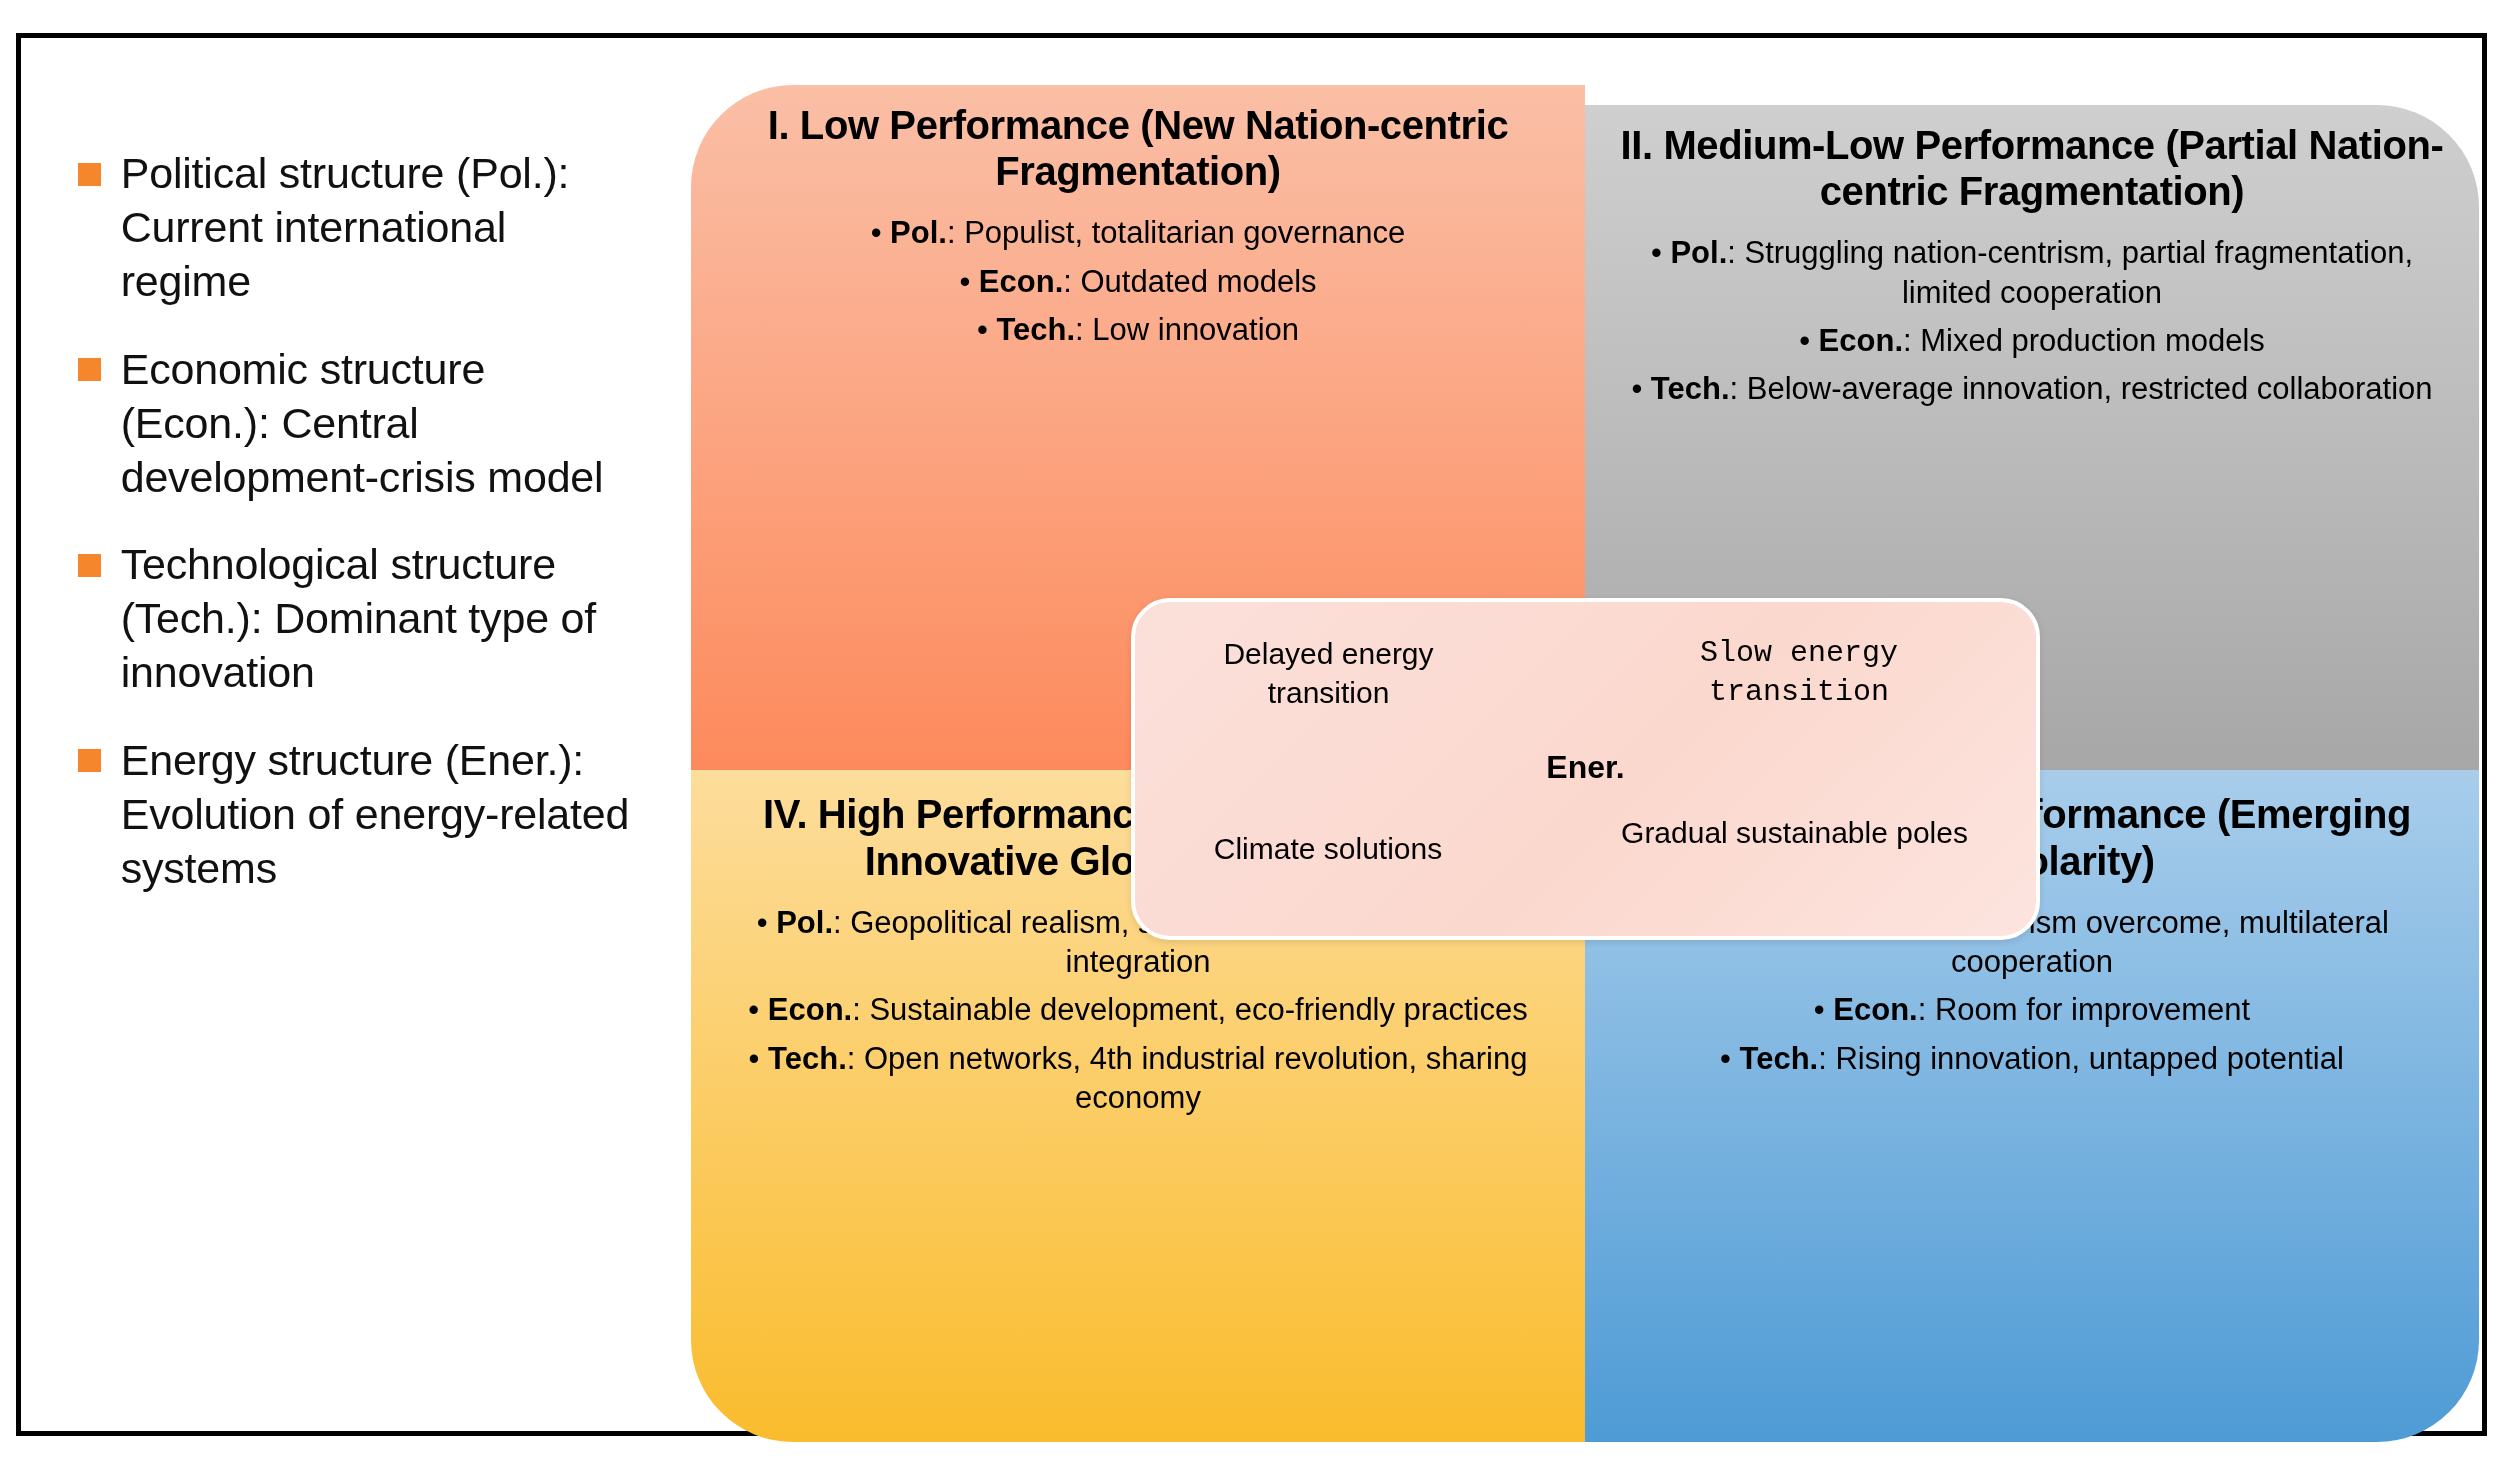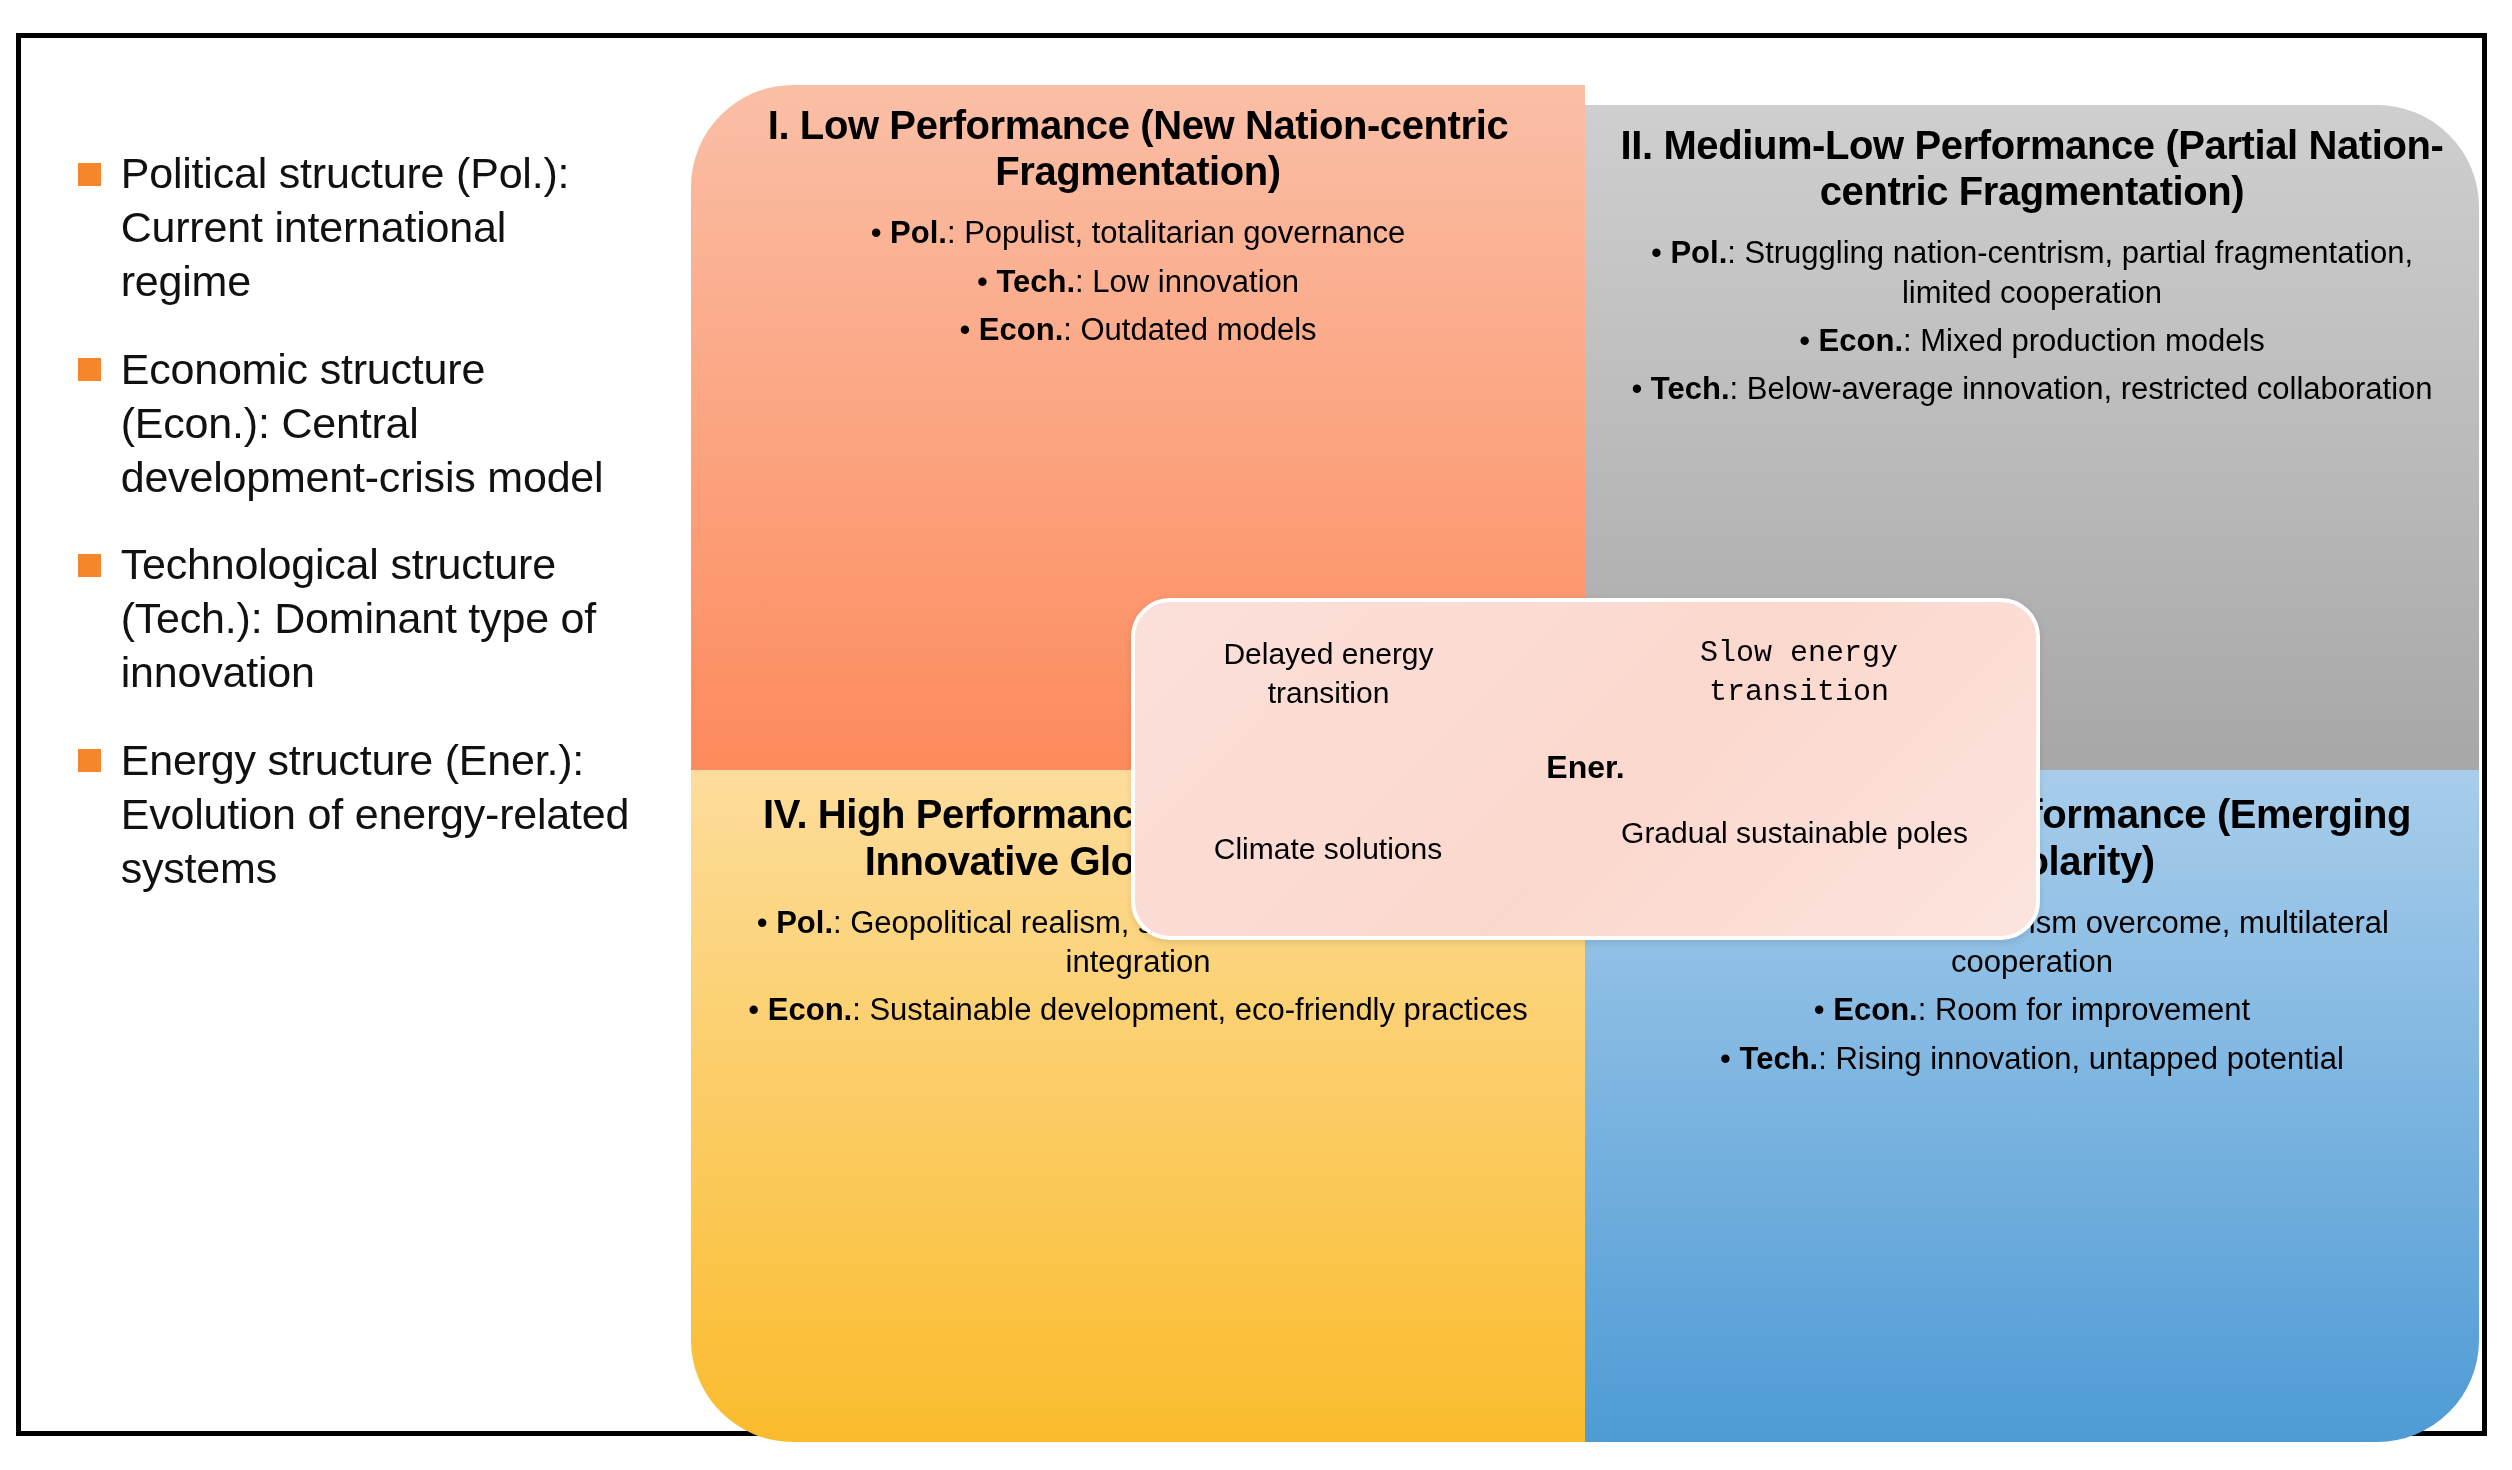--- a/index.html
+++ b/index.html
@@ -196,24 +196,24 @@
 
     <div id="quadrants">
 
       <div class="quad" id="quad-1">
         <div class="quad-title">I. Low Performance (New Nation-centric Fragmentation)</div>
         <div class="quad-lines">
           <div class="quad-line">
             •&nbsp;<span class="lbl">Pol.</span><span>: Populist, totalitarian governance</span>
           </div>
           <div class="quad-line">
+            •&nbsp;<span class="lbl">Econ.</span><span>: Outdated models</span>
+          </div>
+          <div class="quad-line">
             •&nbsp;<span class="lbl">Tech.</span><span>: Low innovation</span>
-          </div>
-          <div class="quad-line">
-            •&nbsp;<span class="lbl">Econ.</span><span>: Outdated models</span>
           </div>
         </div>
       </div>
 
       <div class="quad" id="quad-2">
         <div class="quad-title">II. Medium-Low Performance (Partial Nation-centric Fragmentation)</div>
         <div class="quad-lines">
           <div class="quad-line">
             •&nbsp;<span class="lbl">Pol.</span><span>: Struggling nation-centrism, partial fragmentation, limited cooperation</span>
           </div>
@@ -227,20 +227,23 @@
       </div>
 
       <div class="quad" id="quad-4">
         <div class="quad-title">IV. High Performance (New Realistic and Innovative Global Liberalism)</div>
         <div class="quad-lines">
           <div class="quad-line">
             •&nbsp;<span class="lbl">Pol.</span><span>: Geopolitical realism, security, European-Western integration</span>
           </div>
           <div class="quad-line">
             •&nbsp;<span class="lbl">Econ.</span><span>: Sustainable development, eco-friendly practices</span>
+          </div>
+          <div class="quad-line">
+            •&nbsp;<span class="lbl">Tech.</span><span>: Open networks, 4th industrial revolution, sharing economy</span>
           </div>
         </div>
       </div>
 
       <div class="quad" id="quad-3">
         <div class="quad-title">III. Medium-High Performance (Emerging Multipolarity)</div>
         <div class="quad-lines">
           <div class="quad-line">
             •&nbsp;<span class="lbl">Pol.</span><span>: Partial nation-centrism overcome, multilateral cooperation</span>
           </div>

